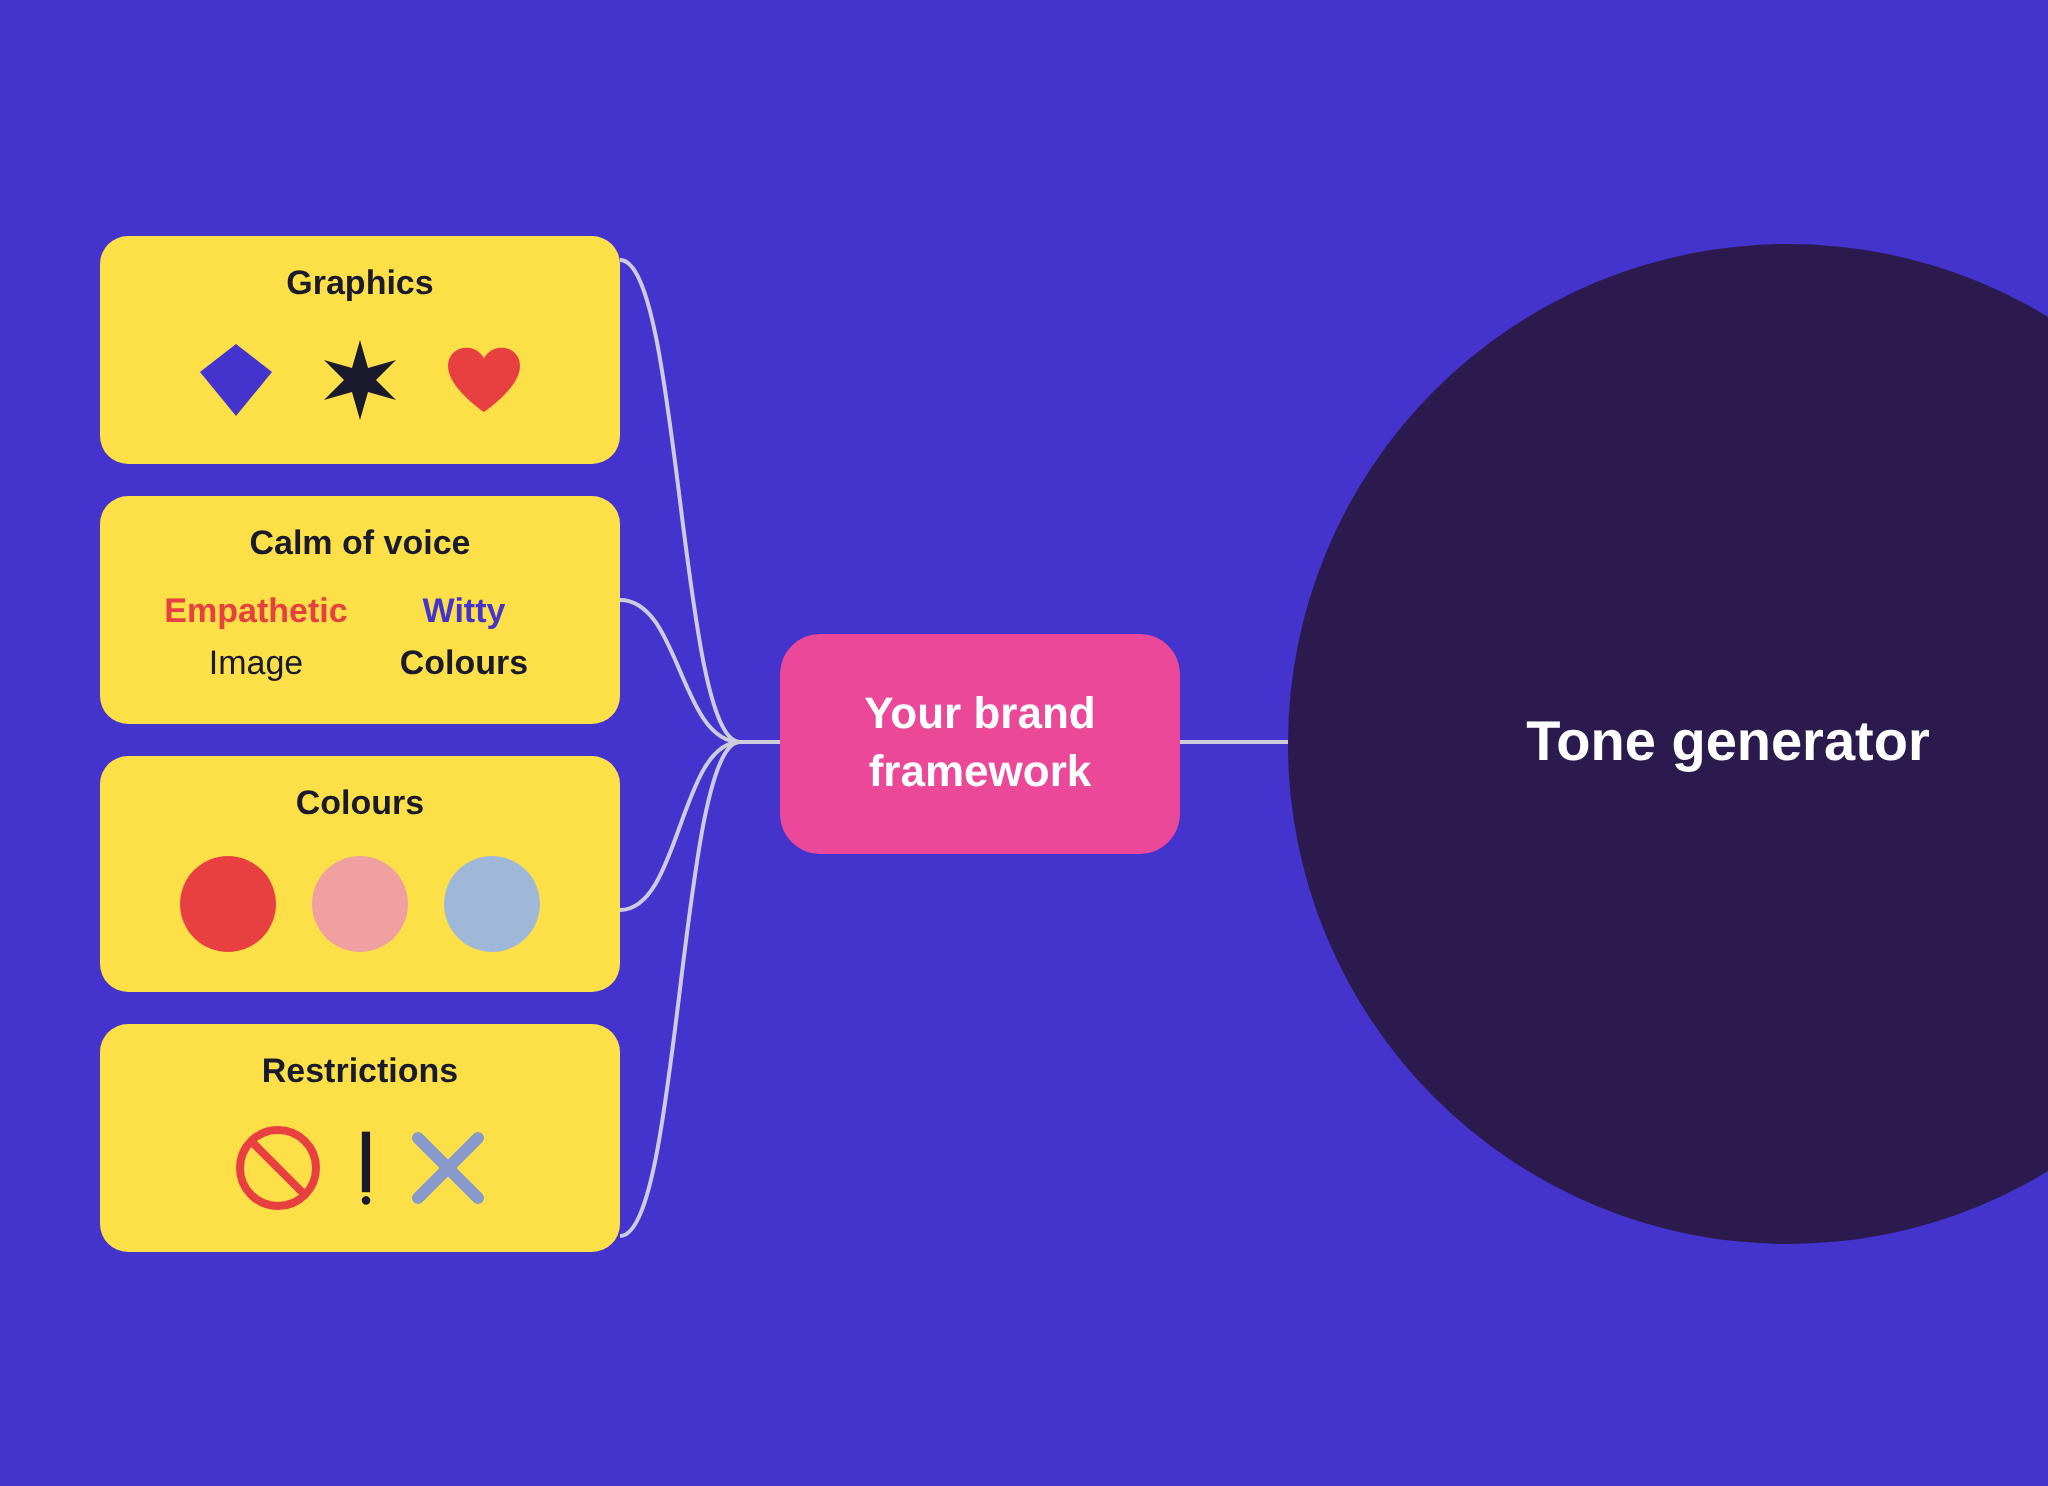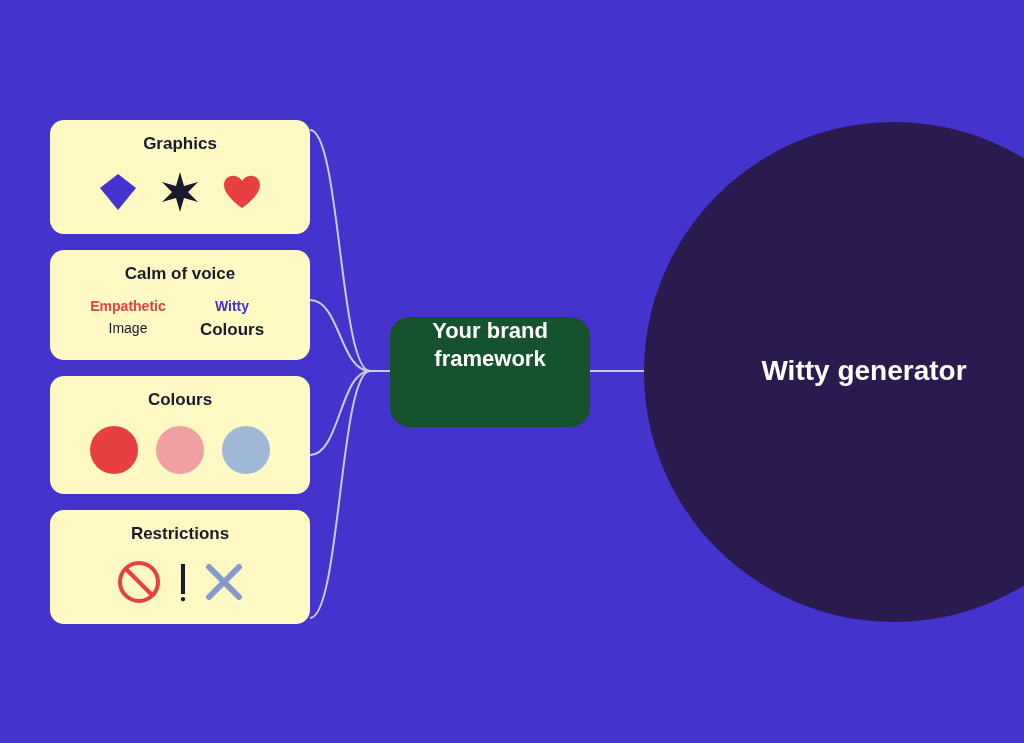--- a/index.html
+++ b/index.html
@@ -26,21 +26,21 @@
     
     .cards-column {
       display: flex;
       flex-direction: column;
       gap: 16px;
       z-index: 2;
       position: relative;
     }
 
     .card {
-      background: #fef9c3;
+      background: #fde047;
       border-radius: 14px;
       padding: 14px 18px 16px 18px;
       width: 260px;
       position: relative;
     }
 
     .card-title {
       font-size: 17px;
       font-weight: 600;
       color: #1a1a2e;
@@ -70,21 +70,21 @@
     
     .tone-content {
       display: grid;
       grid-template-columns: 1fr 1fr;
       gap: 6px 0;
       padding: 4px 8px;
       width: 100%;
     }
 
     .tone-word {
-      font-size: 14px;
+      font-size: 17px;
       font-weight: 600;
       text-align: center;
     }
 
     .tone-red { color: #e84040; }
     .tone-blue { color: #4433cc; }
     .tone-dark { color: #1a1a2e; font-weight: 500; }
 
     
     .colour-circle {
@@ -92,25 +92,26 @@
       height: 48px;
       border-radius: 50%;
     }
 
     .colour-red { background: #e84040; }
     .colour-pink { background: #f0a0a0; }
     .colour-lightblue { background: #a0b8d8; }
 
     
     .brand-box {
-      background: #14532d;
+      background: #ec4899;
       border-radius: 20px;
       width: 200px;
       height: 110px;
       display: flex;
+      align-items: center;
       justify-content: center;
       text-align: center;
       position: absolute;
       left: 390px;
       top: 50%;
       transform: translateY(-50%);
       z-index: 3;
     }
 
     .brand-box-text {
@@ -236,17 +237,17 @@
       </div>
     </div>
 
   </div>
 
   <div class="brand-box">
     <div class="brand-box-text">Your brand<br>framework</div>
   </div>
 
   <div class="big-circle">
-    <div class="circle-text">Witty
+    <div class="circle-text">Tone
 generator</div>
   </div>
 
 </div>
 
 </body></html>

